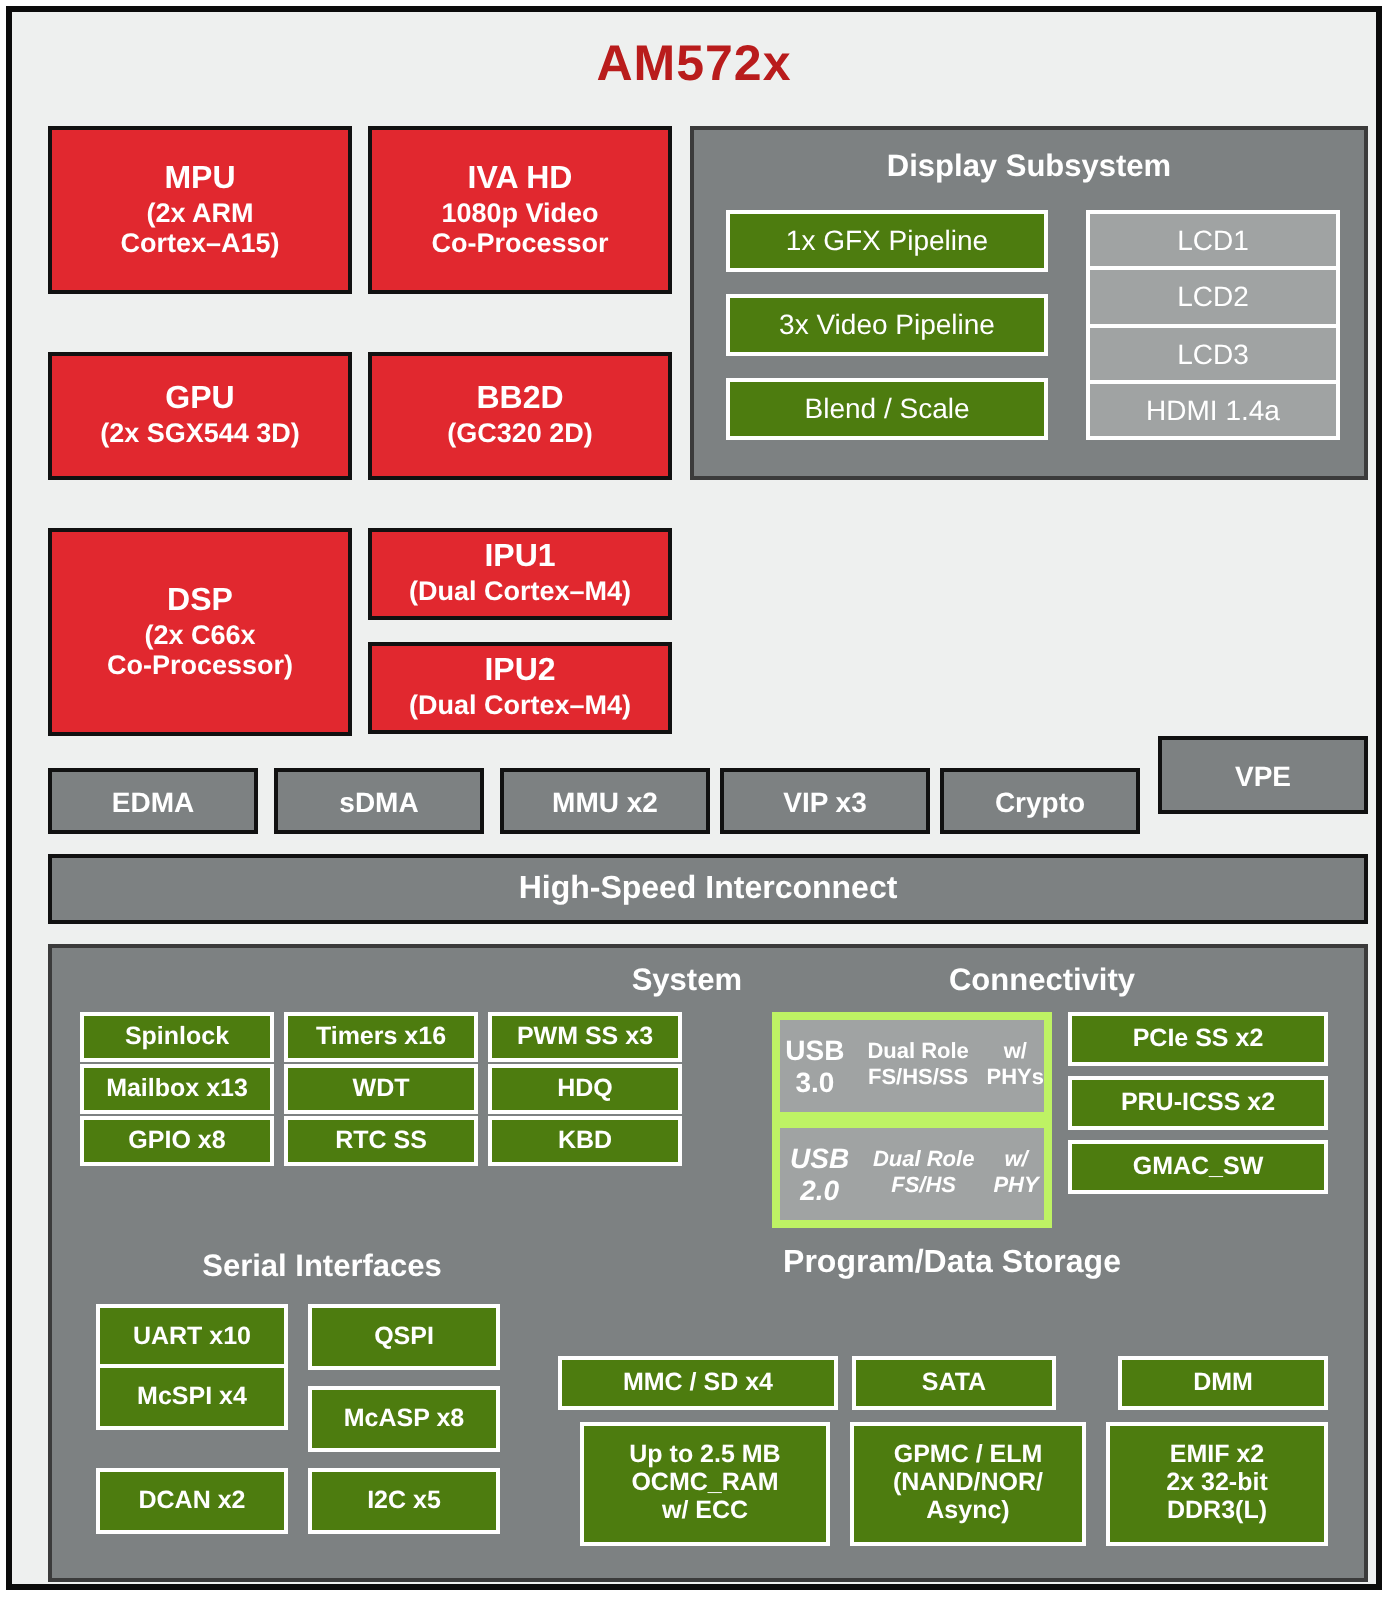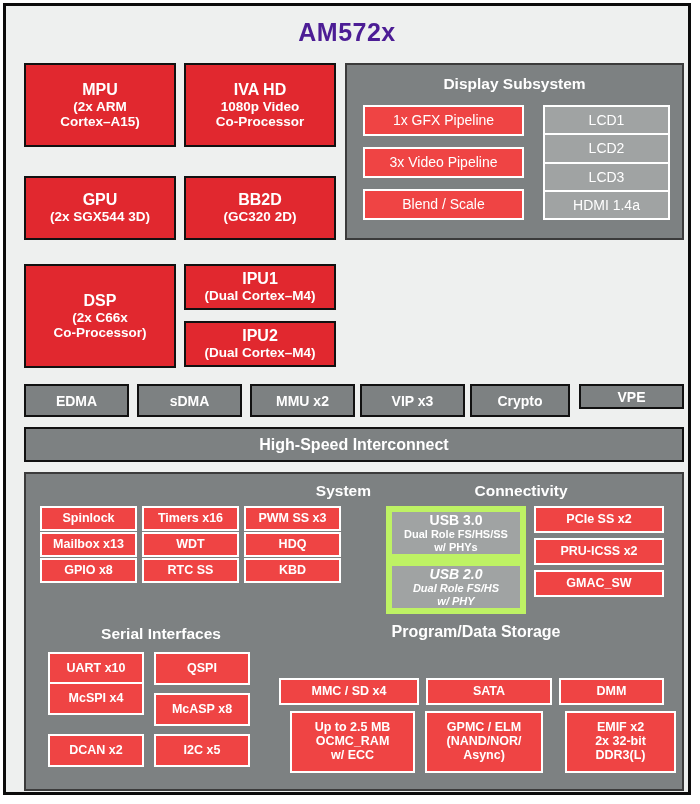--- a/index.html
+++ b/index.html
@@ -12,21 +12,21 @@
   .chip{
     position:absolute;left:3px;top:3px;
     width:688px;height:792px;
     background:#eef0ef;
     border:3px solid #0b0b0b;
     box-sizing:border-box;
   }
   .title{
     position:absolute;left:0;top:12px;width:100%;
     text-align:center;
-    font-size:25px;font-weight:bold;color:#4c1d95;
+    font-size:25px;font-weight:bold;color:#b91c1c;
     letter-spacing:0.5px;
   }
 
   
   .red{
     position:absolute;
     background:#e1282f;
     border:2px solid #111;
     box-sizing:border-box;
     color:#ffffff;
@@ -47,21 +47,21 @@
     box-sizing:border-box;
   }
   .gbtitle{
     position:absolute;left:0;width:100%;
     text-align:center;color:#ffffff;font-weight:bold;
     font-size:15.5px;
   }
   
   .ltbox{
     position:absolute;
-    background:#ef4444;
+    background:#4d7c0f;
     border:2px solid #ffffff;
     box-sizing:border-box;
     color:#ffffff;font-weight:bold;
     display:flex;flex-direction:column;
     align-items:center;justify-content:center;
     text-align:center;line-height:1.1;
     font-size:12.5px;
   }
   .ltbox.dsstext{font-size:14px;font-weight:normal;}
 
@@ -94,24 +94,24 @@
     position:absolute;
     background:#7d8182;
     border:2px solid #111;
     box-sizing:border-box;
     color:#ffffff;font-weight:bold;font-size:16px;
     display:flex;align-items:center;justify-content:center;
   }
   .usbbox{
     position:absolute;
     background:#a0a3a3;
-    border:6px solid #bef264;
+    border:4px solid #bef264;
     box-sizing:border-box;
     color:#fff;font-weight:bold;
-    display:flex;flex-direction:column;
+    display:flex;
     align-items:center;justify-content:center;
     text-align:center;line-height:1.15;
   }
   .usbbox .big{font-size:14px;}
   .usbbox .sm{font-size:11px;}
 </style>
 </head>
 <body>
 
 <div class="chip">
@@ -175,21 +175,21 @@
       <div>LCD3</div>
       <div>HDMI 1.4a</div>
     </div>
   </div>
 
   <div class="periph" style="left:18px;top:378px;width:105px;height:33px;">EDMA</div>
   <div class="periph" style="left:131px;top:378px;width:105px;height:33px;">sDMA</div>
   <div class="periph" style="left:244px;top:378px;width:105px;height:33px;">MMU x2</div>
   <div class="periph" style="left:354px;top:378px;width:105px;height:33px;">VIP x3</div>
   <div class="periph" style="left:464px;top:378px;width:100px;height:33px;">Crypto</div>
-  <div class="periph" style="left:573px;top:378px;width:105px;height:25px;">VPE</div>
+  <div class="periph" style="left:573px;top:362px;width:105px;height:39px;">VPE</div>
 
   <div class="interconnect" style="left:18px;top:421px;width:660px;height:35px;">High-Speed Interconnect</div>
 
   <div class="graybox" style="left:18px;top:466px;width:660px;height:319px;">
 
     <div class="gbtitle" style="top:8px;left:0;width:345px;text-align:right;">System</div>
     <div class="ltbox" style="left:14px;top:32px;width:97px;height:25px;">Spinlock</div>
     <div class="ltbox" style="left:116px;top:32px;width:97px;height:25px;">Timers x16</div>
     <div class="ltbox" style="left:218px;top:32px;width:97px;height:25px;">PWM SS x3</div>
     <div class="ltbox" style="left:14px;top:58px;width:97px;height:25px;">Mailbox x13</div>
@@ -217,33 +217,33 @@
     <div class="gbtitle" style="top:151px;left:0;width:270px;">Serial Interfaces</div>
     <div class="ltbox" style="left:22px;top:178px;width:96px;height:33px;">UART x10</div>
     <div class="ltbox" style="left:128px;top:178px;width:96px;height:33px;">QSPI</div>
     <div class="ltbox" style="left:22px;top:208px;width:96px;height:33px;">McSPI x4</div>
     <div class="ltbox" style="left:128px;top:219px;width:96px;height:33px;">McASP x8</div>
     <div class="ltbox" style="left:22px;top:260px;width:96px;height:33px;">DCAN x2</div>
     <div class="ltbox" style="left:128px;top:260px;width:96px;height:33px;">I2C x5</div>
 
     <div class="gbtitle" style="top:149px;left:250px;width:400px;font-size:16px;">Program/Data Storage</div>
     <div class="ltbox" style="left:253px;top:204px;width:140px;height:27px;">MMC / SD x4</div>
-    <div class="ltbox" style="left:400px;top:204px;width:126px;height:27px;">SATA</div>
+    <div class="ltbox" style="left:400px;top:204px;width:102px;height:27px;">SATA</div>
     <div class="ltbox" style="left:533px;top:204px;width:105px;height:27px;">DMM</div>
 
     <div class="ltbox" style="left:264px;top:237px;width:125px;height:62px;">
       <div>Up to 2.5 MB</div>
       <div>OCMC_RAM</div>
       <div>w/ ECC</div>
     </div>
     <div class="ltbox" style="left:399px;top:237px;width:118px;height:62px;">
       <div>GPMC / ELM</div>
       <div>(NAND/NOR/</div>
       <div>Async)</div>
     </div>
-    <div class="ltbox" style="left:527px;top:237px;width:111px;height:62px;margin-left:12px;">
+    <div class="ltbox" style="left:527px;top:237px;width:111px;height:62px;">
       <div>EMIF x2</div>
       <div>2x 32-bit</div>
       <div>DDR3(L)</div>
     </div>
 
   </div>
 </div>
 
 </body></html>

